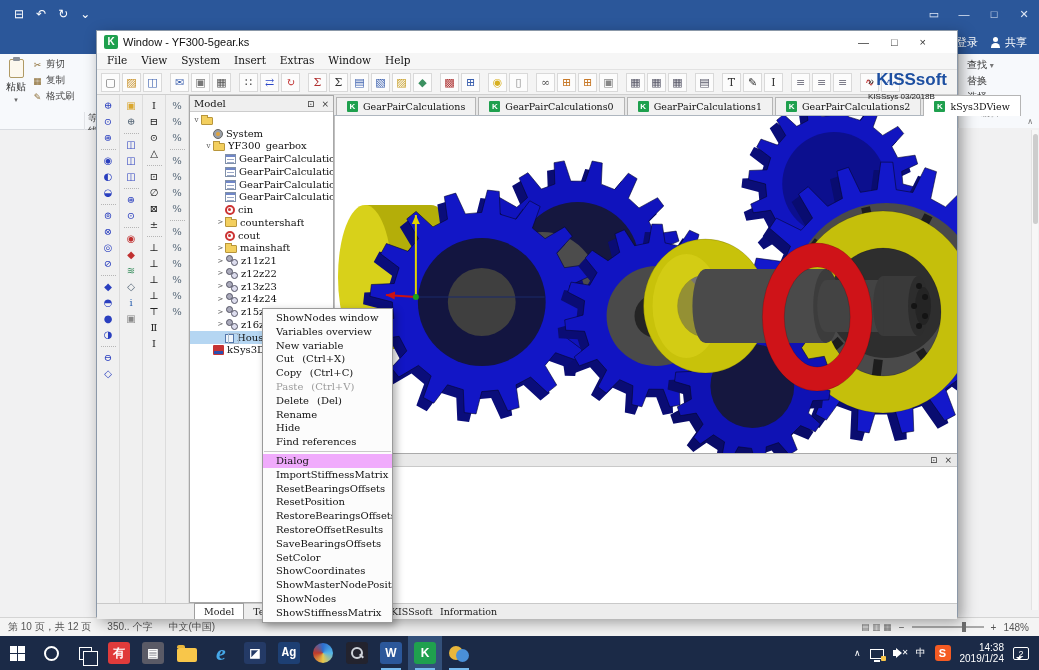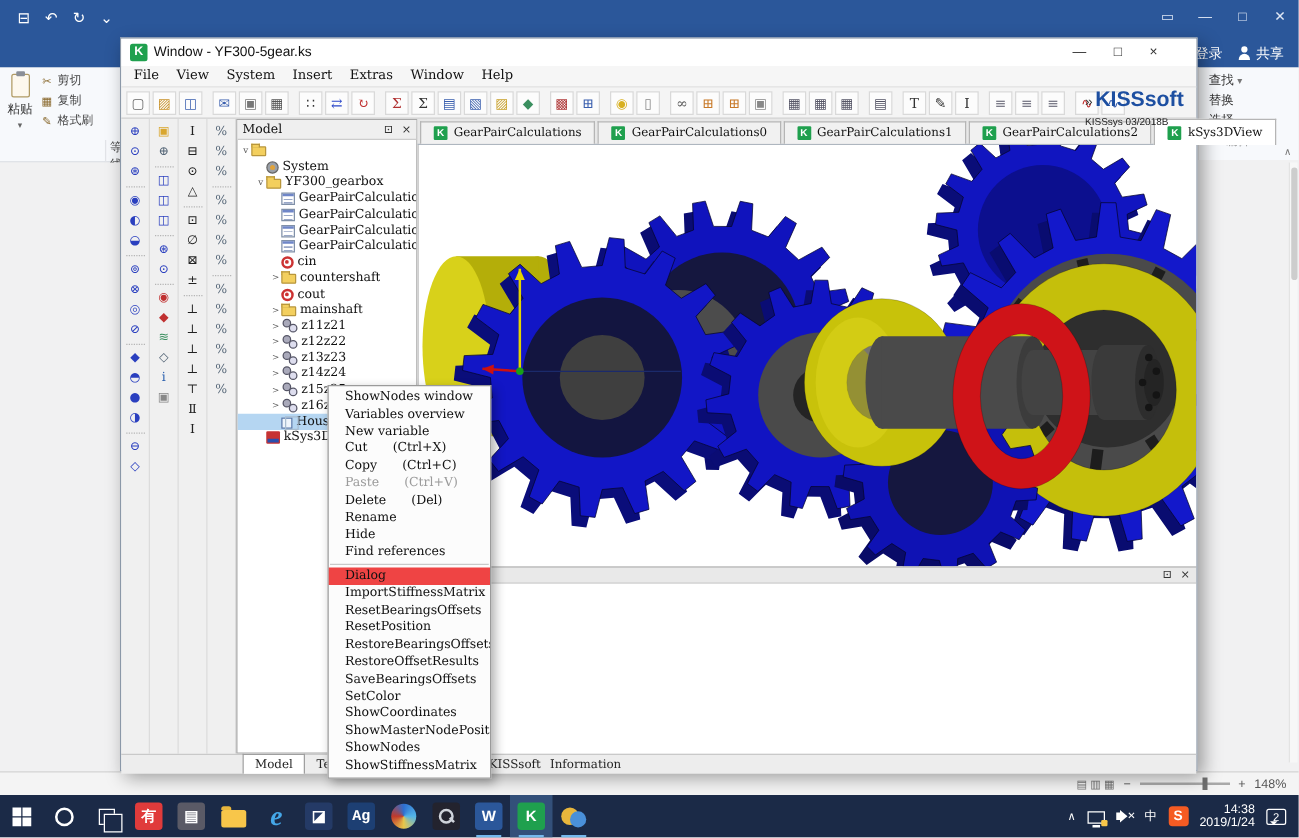--- a/index.html
+++ b/index.html
@@ -104,23 +104,23 @@
 .bpanel-c{flex:1;background:#fff;border-left:1px solid #c9c9c9}
 .ks-bottombar{height:16px;background:#ededed;border-top:1px solid #c9c9c9;position:relative;font-size:9.5px;display:flex;align-items:center;padding-left:97px;color:#222}
 .btab{padding:1px 9px 2px;border-right:1px solid #c6c6c6}
 .btab.active{background:#fff;border:1px solid #9f9f9f;border-bottom:none;margin-top:-1px;padding-top:2px}
 .btab.abs-k{position:absolute;left:285px;border:none}
 .btab.abs-i{position:absolute;left:334px;border:none}
 
 
 .ctx{position:absolute;left:262px;top:308px;width:131px;background:#fcfcfc;border:1px solid #9a9a9a;box-shadow:3px 3px 8px rgba(0,0,0,.32);z-index:50;font-family:"DejaVu Serif",serif;font-size:10px;color:#111;padding:2px 0}
 .ci{height:13.8px;line-height:13.8px;padding-left:13px;white-space:nowrap;overflow:hidden}
-.ci.hl{background:#ef4444}
+.ci.hl{background:#f0abfc}
 .ci.dis{color:#9b9b9b}
-.ci .sc{margin-left:20px}
+.ci .sc{margin-left:8px}
 .csep{height:1px;background:#c9c9c9;margin:2px 1px}
 
 
 .tbar{position:absolute;left:0;top:636px;width:100%;height:34px;background:#1b2a47;z-index:100;display:flex;align-items:center;color:#fff}
 .tb-slot{width:34px;height:34px;display:flex;align-items:center;justify-content:center;position:relative;flex:none}
 .tb-slot.running::after{content:"";position:absolute;bottom:0;left:7px;right:7px;height:2px;background:#76b9ed}
 .tb-slot.activeapp{background:#33507a}
 .start-ico{width:15px;height:15px;position:relative}
 .start-ico i{position:absolute;width:7px;height:7px;background:#fff}
 .start-ico i:nth-child(2){left:8px}.start-ico i:nth-child(3){top:8px}.start-ico i:nth-child(4){left:8px;top:8px}
@@ -215,20 +215,25 @@
     <div class="erow"><span>替换</span></div>
     <div class="erow"><span>选择</span> <span class="caret">▾</span></div>
     <div class="w-editlabel">编辑</div>
     <span class="w-collapse">∧</span>
   </div>
   <div class="w-doc-right">
     <div class="w-scroll"></div>
   </div>
 
   <div class="w-status">
+    <div class="lft">
+      <span>第 10 页，共 12 页</span>
+      <span>350.. 个字</span>
+      <span>中文(中国)</span>
+    </div>
     <div class="rgt">
       <span class="w-views">▤ ▥ ▦</span>
       <span>−</span>
       <span class="zoomline"></span>
       <span>+</span>
       <span>148%</span>
     </div>
   </div>
 
   <div class="ks">

